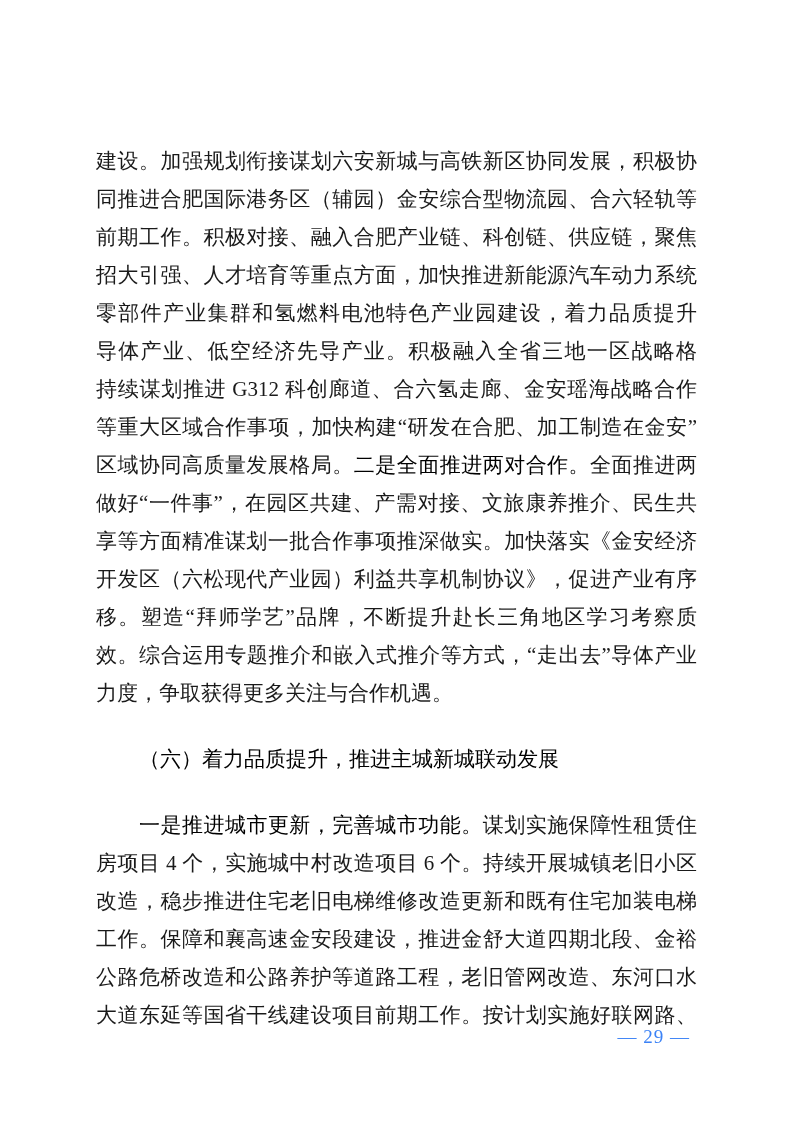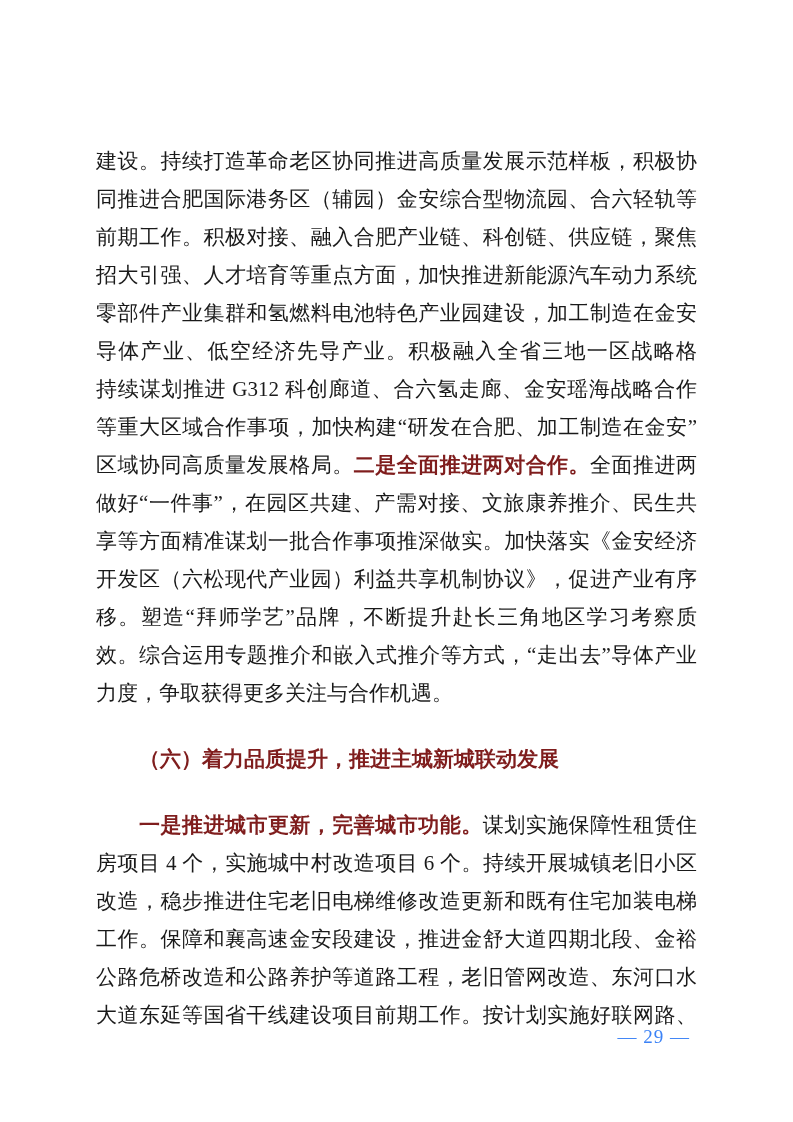--- a/index.html
+++ b/index.html
@@ -33,43 +33,43 @@
   }
   .line.left {
     text-align: right;
     text-align-last: left;
   }
   .line.indent {
     text-indent: 43px;
     margin-top: 28px;
   }
   .run.b {
-    font-weight: 700;
-    color: #7f1d1d;
+    font-weight: 400;
+    color: #000000;
   }
   .page-number {
     position: absolute;
     top: 1024px;
     right: 103px;
     font-size: 19px;
     line-height: 26px;
     color: #3b82f6;
     letter-spacing: 1px;
   }
 </style>
 </head>
 <body>
 
 <div class="page">
   <div class="doc-body" id="doc-body">
-      <div class="line"><span class="run">建设。持续打造革命老区协同推进高质量发展示范样板，积极协</span></div>
+      <div class="line"><span class="run">建设。加强规划衔接谋划六安新城与高铁新区协同发展，积极协</span></div>
       <div class="line"><span class="run">同推进合肥国际港务区（辅园）金安综合型物流园、合六轻轨等</span></div>
       <div class="line"><span class="run">前期工作。积极对接、融入合肥产业链、科创链、供应链，聚焦</span></div>
       <div class="line"><span class="run">招大引强、人才培育等重点方面，加快推进新能源汽车动力系统</span></div>
-      <div class="line"><span class="run">零部件产业集群和氢燃料电池特色产业园建设，加工制造在金安</span></div>
+      <div class="line"><span class="run">零部件产业集群和氢燃料电池特色产业园建设，着力品质提升</span></div>
       <div class="line"><span class="run">导体产业、低空经济先导产业。积极融入全省三地一区战略格局，</span></div>
       <div class="line"><span class="run">持续谋划推进 G312 科创廊道、合六氢走廊、金安瑶海战略合作</span></div>
       <div class="line"><span class="run">等重大区域合作事项，加快构建“研发在合肥、加工制造在金安”</span></div>
       <div class="line"><span class="run">区域协同高质量发展格局。</span><span class="run b">二是全面推进两对合作。</span><span class="run">全面推进两</span></div>
       <div class="line"><span class="run">做好“一件事”，在园区共建、产需对接、文旅康养推介、民生共</span></div>
       <div class="line"><span class="run">享等方面精准谋划一批合作事项推深做实。加快落实《金安经济</span></div>
       <div class="line"><span class="run">开发区（六松现代产业园）利益共享机制协议》，促进产业有序转</span></div>
       <div class="line"><span class="run">移。塑造“拜师学艺”品牌，不断提升赴长三角地区学习考察质</span></div>
       <div class="line"><span class="run">效。综合运用专题推介和嵌入式推介等方式，“走出去”导体产业</span></div>
       <div class="line left"><span class="run">力度，争取获得更多关注与合作机遇。</span></div>

